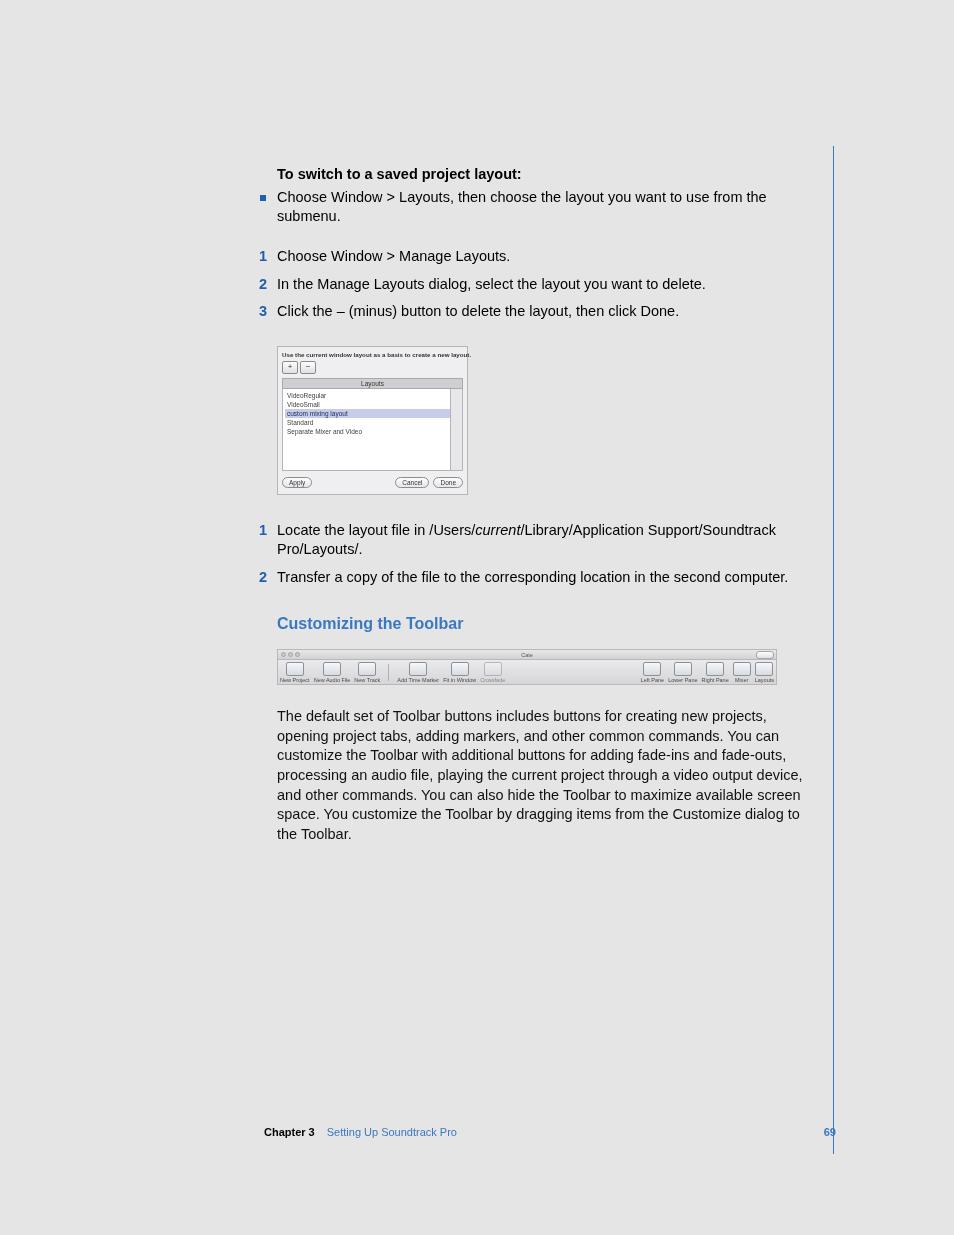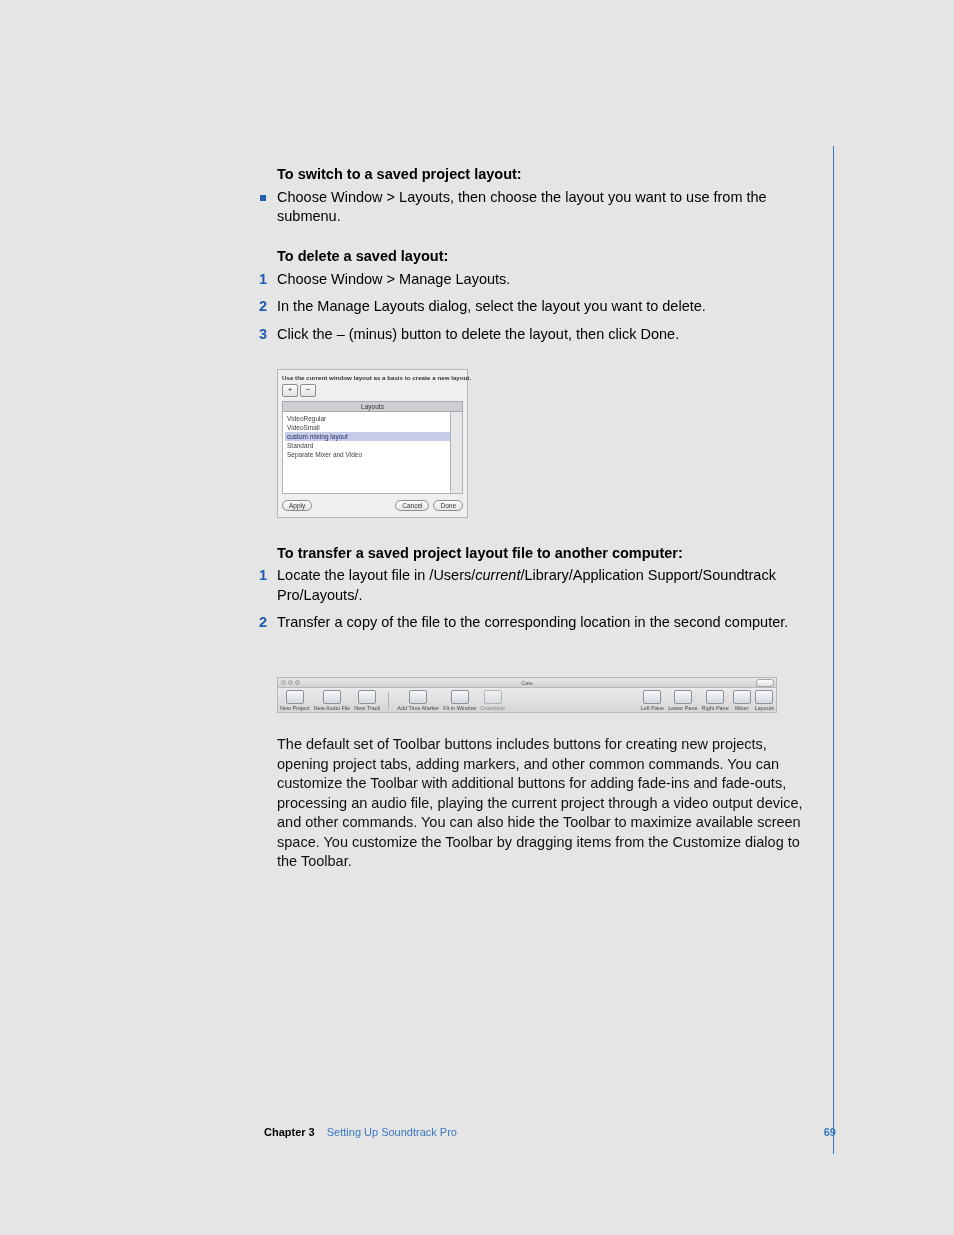--- a/index.html
+++ b/index.html
@@ -284,21 +284,20 @@
     <div class="heading">To switch to a saved project layout:</div>
     <div class="row" style="margin-left:-18px;">
       <div class="marker-col">
           <div class="marker-bullet"></div>
         </div>
       <div class="item-text">Choose Window &gt; Layouts, then choose the layout you want to use from the submenu.</div>
     </div>
 
     <div class="block-gap"></div>
 
-    <div class="heading">To delete a saved layout:</div>
     <div class="row" style="margin-left:-18px;">
       <div class="marker-col marker-num">1</div>
       <div class="item-text">Choose Window &gt; Manage Layouts.</div>
     </div>
     <div class="small-gap"></div>
     <div class="row" style="margin-left:-18px;">
       <div class="marker-col marker-num">2</div>
       <div class="item-text">In the Manage Layouts dialog, select the layout you want to delete.</div>
     </div>
     <div class="small-gap"></div>
@@ -327,35 +326,35 @@
         <div class="dialog-scroll"></div>
       </div>
       <div class="dialog-footer">
         <div class="pill">Apply</div>
         <div style="flex:1"></div>
         <div class="pill">Cancel</div>
         <div class="pill pill-right">Done</div>
       </div>
     </div>
 
-    <div class="heading">To transfer a saved project layout file to another computer:</div>
     <div class="row" style="margin-left:-18px;">
       <div class="marker-col marker-num">1</div>
       <div class="item-text">
         <span>Locate the layout file in /Users/</span><span class="italic">current</span><span>/Library/Application Support/Soundtrack Pro/Layouts/.</span>
       </div>
     </div>
     <div class="small-gap"></div>
     <div class="row" style="margin-left:-18px;">
       <div class="marker-col marker-num">2</div>
       <div class="item-text">Transfer a copy of the file to the corresponding location in the second computer.</div>
     </div>
 
     <div style="height:28px;"></div>
 
+    <div class="heading-blue">Customizing the Toolbar</div>
 
     <div class="toolbar-fig">
       <div class="tb-titlebar">
         <div class="tb-dots">
           <div class="tb-dot"></div>
           <div class="tb-dot"></div>
           <div class="tb-dot"></div>
         </div>
         <div class="tb-title">Cate</div>
         <div class="tb-pillright"></div>

